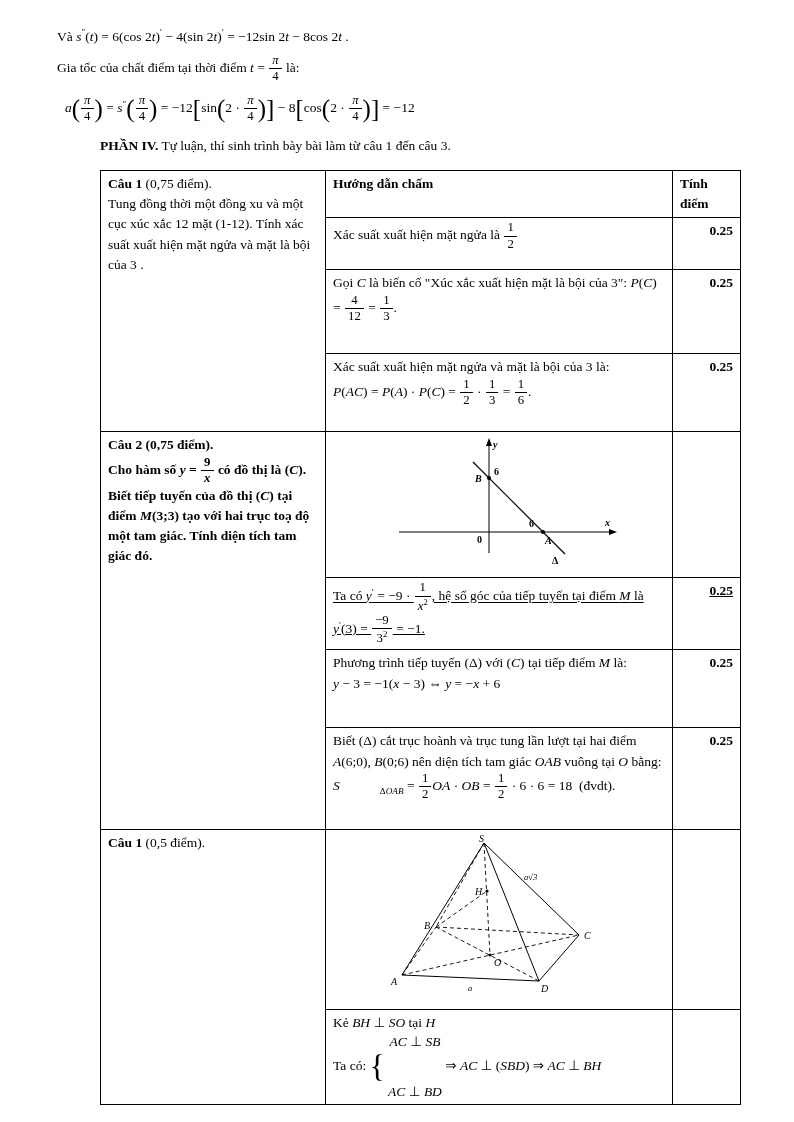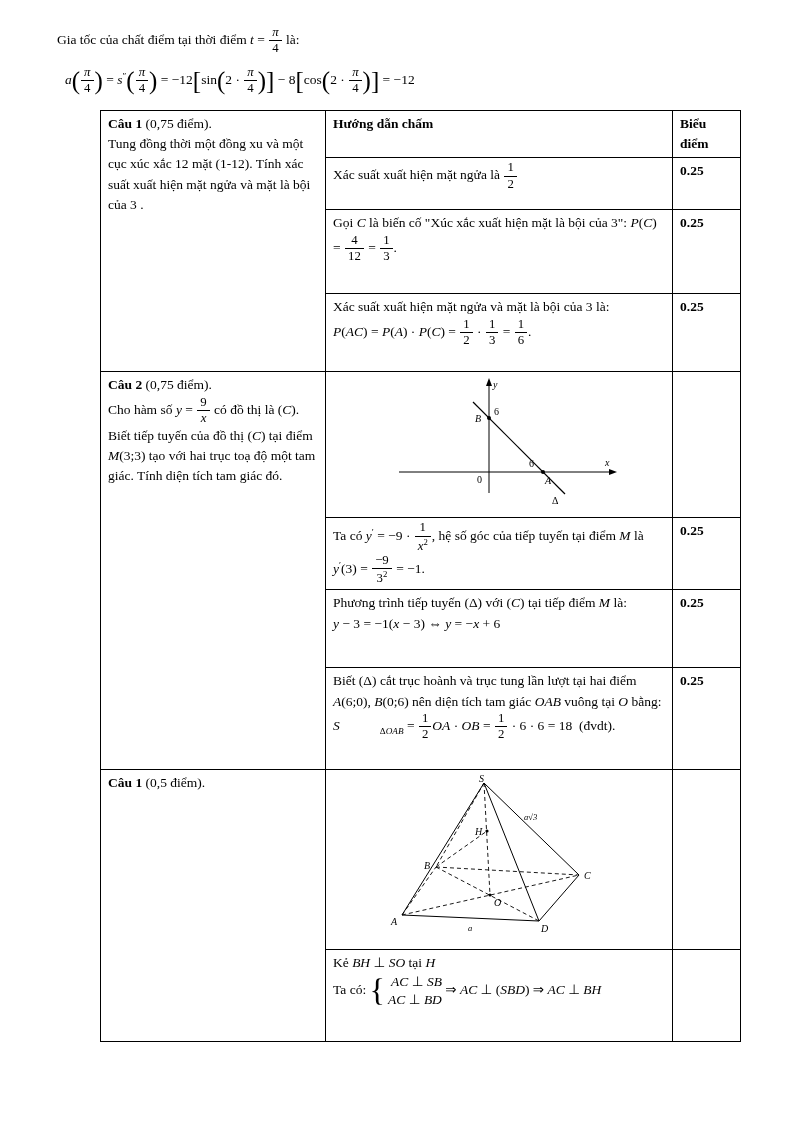--- a/index.html
+++ b/index.html
@@ -18,65 +18,67 @@
   sup { font-size:0.68em; }
   sub { font-size:0.68em;padding-left:40px; }
 
   .frac { display:inline-block; vertical-align:middle; text-align:center; line-height:1.05; padding:0 1px; font-size:0.95em; }
   .frac .num { display:block; border-bottom:1px solid #000; padding:0 3px 1px; }
   .frac .den { display:block; padding:1px 3px 0; }
   .big { font-size:1.85em; font-weight:400; vertical-align:middle; line-height:0; }
 
   .cases { display:inline-flex; align-items:center; vertical-align:middle; }
   .cases .brace { font-size:2.4em; font-weight:400; line-height:0.85; margin-right:3px; }
-  .cases .rows { display:inline-flex; flex-direction:column; text-align:right; line-height:1.35; }
+  .cases .rows { display:inline-flex; flex-direction:column; text-align:center; line-height:1.35;gap:32px; }
 
   table.answer { border-collapse:collapse; width:640px; margin:14px 0 0 43px; table-layout:fixed; }
   table.answer td { border:1px solid #000; padding:3px 7px; vertical-align:top; font-size:13.5px; line-height:1.5; }
   td.hcell { font-weight:bold; text-align:left; vertical-align:middle; }
-  td.scell { font-weight:bold; text-align:left; vertical-align:middle; }
+  td.scell { font-weight:bold; text-align:right; vertical-align:middle; }
   td.gcell { text-align:center; vertical-align:middle; }
 
   tr.h-header { height:34px;padding-left:29px; }
   tr.h-c1r1 { height:52px;padding-left:35px; }
   tr.h-c1r2 { height:84px; }
   tr.h-c1r3 { height:78px; }
-  tr.h-graph { height:146px; }
-  tr.h-c2r1 { height:72px; }
+  tr.h-graph { height:146px;font-weight:bold; }
+  tr.h-c2r1 { height:72px;text-decoration:underline; }
   tr.h-c2r2 { height:78px; }
   tr.h-c2r3 { height:102px; }
   tr.h-fig  { height:150px; }
   tr.h-c3r1 { height:92px; }
 
   svg text { font-family:"Liberation Serif", serif; font-size:10px; fill:#000; }
   svg text.it { font-style:italic; }
   svg text.small { font-size:8.5px; }
 </style>
 </head>
 <body>
 
 <div class="page">
 
   <div class="intro">
+    <p class="iline">Và <i>s</i><sup>″</sup>(<i>t</i>) = 6(cos 2<i>t</i>)<sup>′</sup> − 4(sin 2<i>t</i>)<sup>′</sup> = −12sin 2<i>t</i> − 8cos 2<i>t</i> .</p>
     <p class="iline">Gia tốc của chất điểm tại thời điểm <i>t</i> = <span class="frac"><span class="num"><i>π</i></span><span class="den">4</span></span> là:</p>
     <p class="iline formula"><i>a</i><span class="big">(</span><span class="frac"><span class="num"><i>π</i></span><span class="den">4</span></span><span class="big">)</span> = <i>s</i><sup>″</sup><span class="big">(</span><span class="frac"><span class="num"><i>π</i></span><span class="den">4</span></span><span class="big">)</span> = −12<span class="big">[</span>sin<span class="big">(</span>2 · <span class="frac"><span class="num"><i>π</i></span><span class="den">4</span></span><span class="big">)</span><span class="big">]</span> − 8<span class="big">[</span>cos<span class="big">(</span>2 · <span class="frac"><span class="num"><i>π</i></span><span class="den">4</span></span><span class="big">)</span><span class="big">]</span> = −12</p>
+    <p class="iline indented"><b>PHẦN IV.</b> Tự luận, thí sinh trình bày bài làm từ câu 1 đến câu 3.</p>
   </div>
 
   <table class="answer">
     <colgroup>
       <col style="width:225px">
       <col style="width:347px">
       <col style="width:68px">
     </colgroup>
     <tbody>
 
       <tr class="h-header">
         <td rowspan="4"><b>Câu 1</b> (0,75 điểm).<br>Tung đồng thời một đồng xu và một cục xúc xắc 12 mặt (1-12). Tính xác suất xuất hiện mặt ngửa và mặt là bội của 3 .</td>
         <td class="hcell">Hướng dẫn chấm</td>
-        <td class="hcell">Biểu điểm</td>
+        <td class="hcell">Tính điểm</td>
       </tr>
       <tr class="h-c1r1">
         <td>Xác suất xuất hiện mặt ngửa là <span class="frac"><span class="num">1</span><span class="den">2</span></span></td>
         <td class="scell">0.25</td>
       </tr>
       <tr class="h-c1r2">
         <td>Gọi <i>C</i> là biến cố "Xúc xắc xuất hiện mặt là bội của 3": <i>P</i>(<i>C</i>) = <span class="frac"><span class="num">4</span><span class="den">12</span></span> = <span class="frac"><span class="num">1</span><span class="den">3</span></span>.</td>
         <td class="scell">0.25</td>
       </tr>
       <tr class="h-c1r3">

